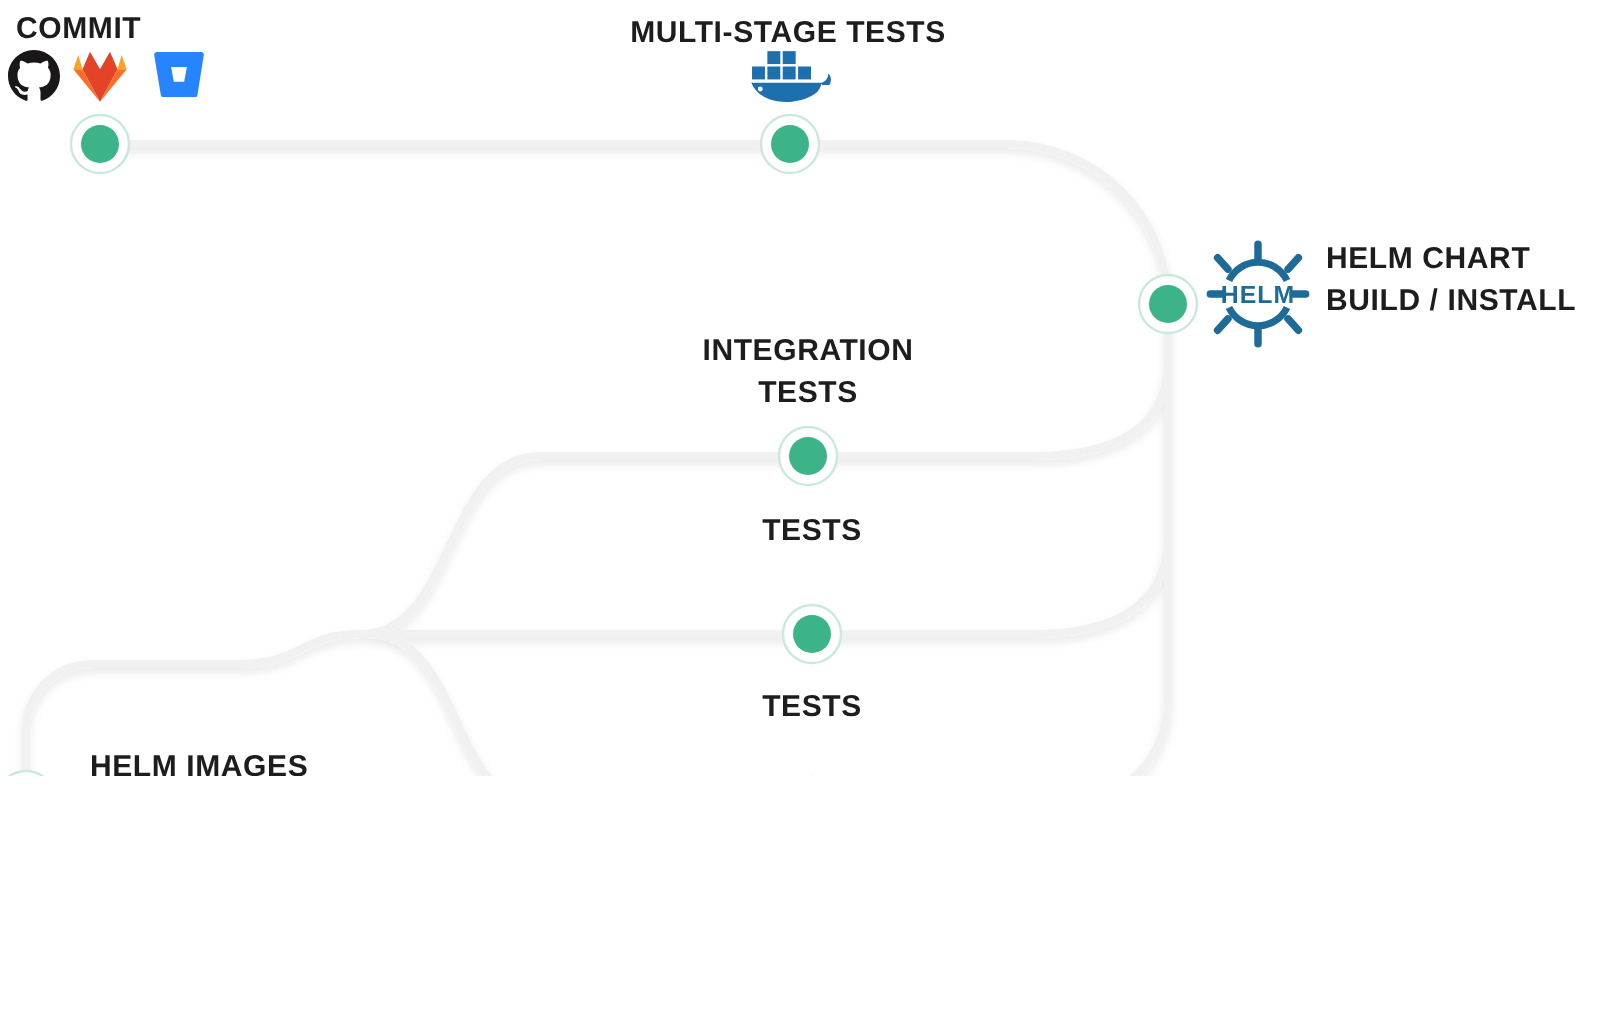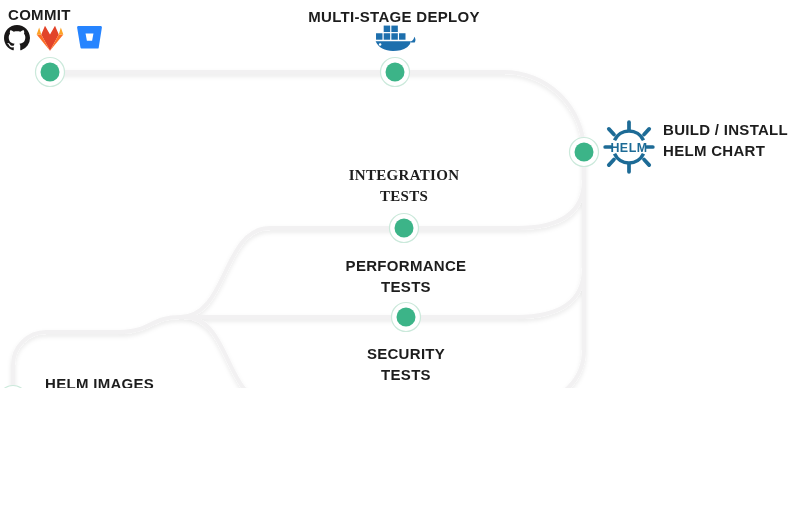--- a/index.html
+++ b/index.html
@@ -81,39 +81,37 @@
       </g>
       <g>
         <circle class="dot-ring" cx="565" cy="476" r="14.5"></circle>
           <circle class="dot-core" cx="565" cy="476" r="9.5"></circle>
       </g>
     </g>
   </svg>
 
   <div class="lbl" style="left:8px;top:4px;">COMMIT</div>
 
-  <div class="lbl center" style="left:394px;top:6px;">MULTI-STAGE DEPLOY</div>
+  <div class="lbl center" style="left:394px;top:6px;">MULTI-STAGE TESTS</div>
 
   <div class="lbl" style="left:663px;top:119px;">
+    <div>HELM CHART</div>
     <div>BUILD / INSTALL</div>
-    <div>HELM CHART</div>
-  </div>
-
-  <div class="lbl center" style="left:404px;top:165px;font-family:Liberation Serif, serif;">
+  </div>
+
+  <div class="lbl center" style="left:404px;top:165px;">
     <div>INTEGRATION</div>
     <div>TESTS</div>
   </div>
 
   <div class="lbl center" style="left:406px;top:255px;">
-    <div>PERFORMANCE</div>
     <div>TESTS</div>
   </div>
 
   <div class="lbl center" style="left:406px;top:343px;">
-    <div>SECURITY</div>
     <div>TESTS</div>
   </div>
 
   <div class="lbl" style="left:45px;top:373px;">HELM IMAGES</div>
 
 
   <svg class="icon" style="left:4px;top:25px;" width="26" height="26" viewBox="0 0 16 16">
     <path fill="var(--github-black)" d="M8 0C3.58 0 0 3.58 0 8c0 3.54 2.29 6.53 5.47 7.59.4.07.55-.17.55-.38 0-.19-.01-.82-.01-1.49-2.01.37-2.53-.49-2.69-.94-.09-.23-.48-.94-.82-1.13-.28-.15-.68-.52-.01-.53.63-.01 1.08.58 1.23.82.72 1.21 1.87.87 2.33.66.07-.52.28-.87.51-1.07-1.78-.2-3.64-.89-3.64-3.95 0-.87.31-1.59.82-2.15-.08-.2-.36-1.02.08-2.12 0 0 .67-.21 2.2.82.64-.18 1.32-.27 2-.27.68 0 1.36.09 2 .27 1.53-1.04 2.2-.82 2.2-.82.44 1.1.16 1.92.08 2.12.51.56.82 1.27.82 2.15 0 3.07-1.87 3.75-3.65 3.95.29.25.54.73.54 1.48 0 1.07-.01 1.93-.01 2.2 0 .21.15.46.55.38A8.012 8.012 0 0 0 16 8c0-4.42-3.58-8-8-8z"></path>
   </svg>
 

